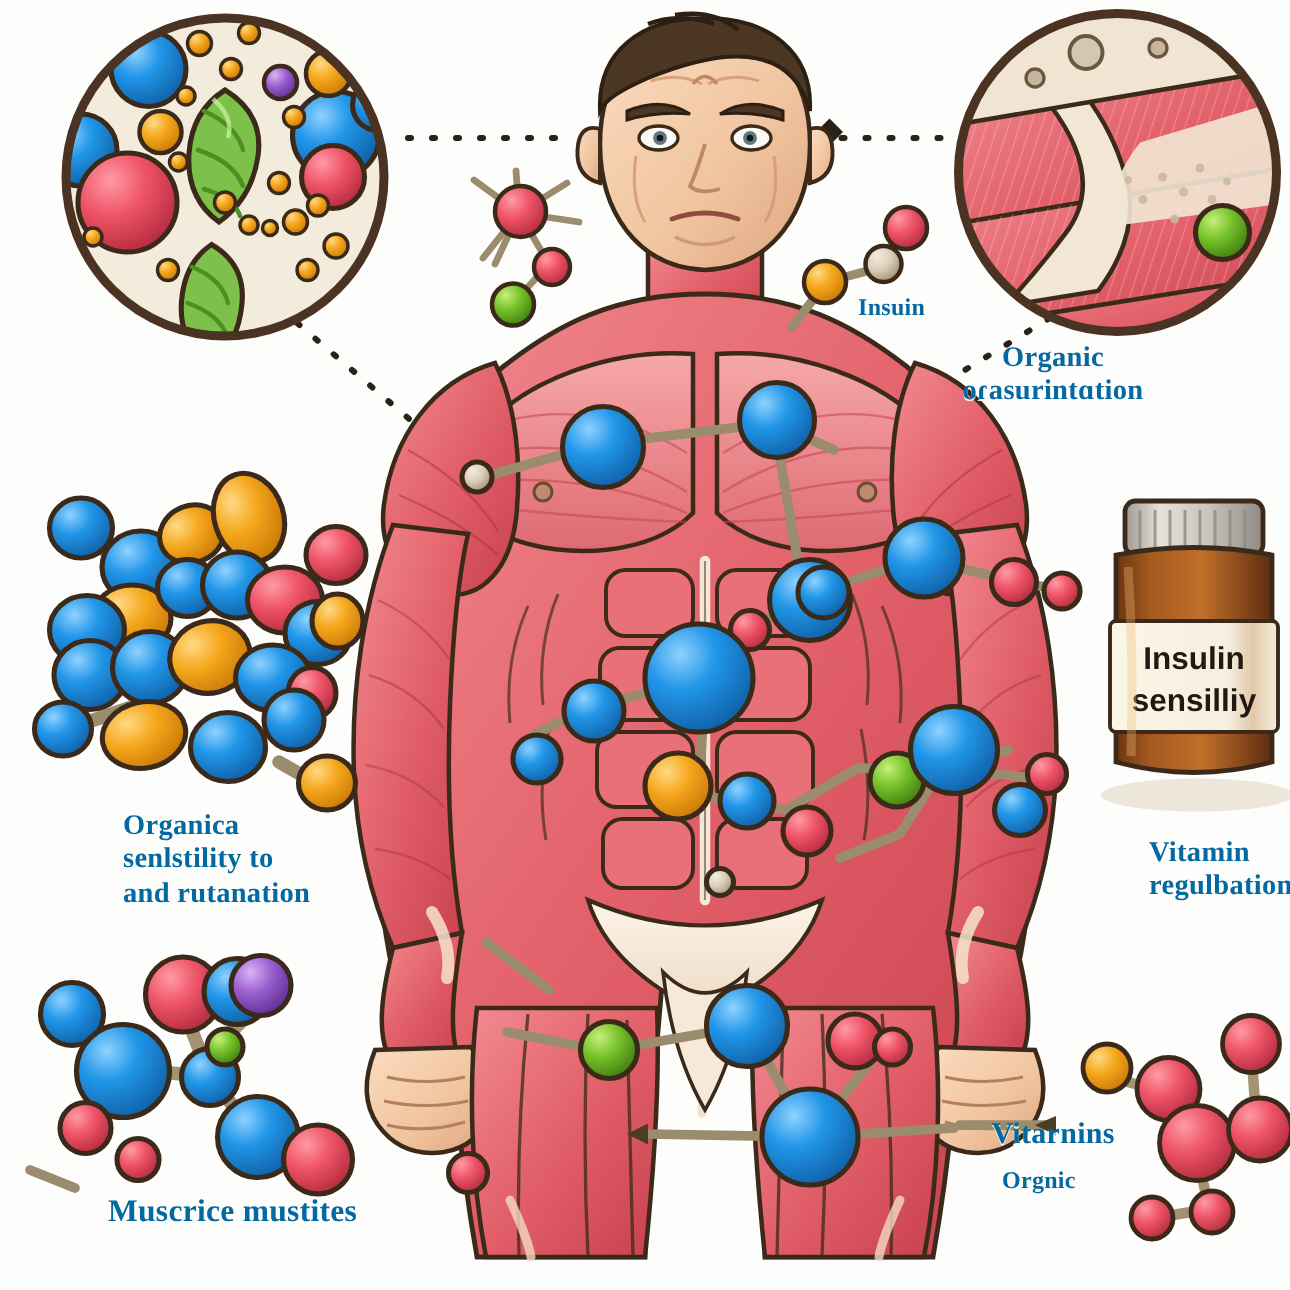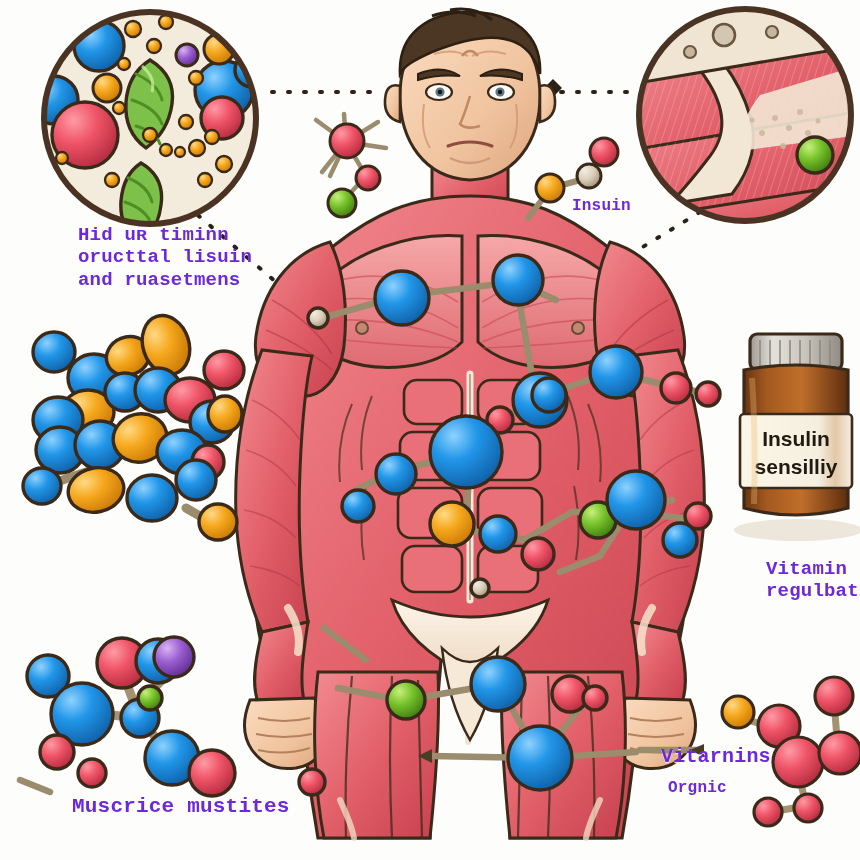--- a/index.html
+++ b/index.html
@@ -12,23 +12,23 @@
   #stage {
     position: relative;
     width: 860px; height: 860px;
     background: #fdfdfb;
     overflow: hidden;
   }
   #art { position: absolute; inset: 0; width: 860px; height: 860px; }
 
   .cap {
     position: absolute;
-    font-family: Liberation Mono, monospace;
+    font-family: Liberation Serif, serif;
     font-weight: 700;
-    color: #6d28d9;
+    color: #0369a1;
     line-height: 1.18;
     letter-spacing: .2px;
     text-shadow: 0 1px 0 rgba(255,255,255,.85);
     white-space: pre-line;
     pointer-events: none;
   }
   .cap.l { text-align: left; }
 
   #cap-cell      { left: 78px;  top: 224px; font-size: 19px; }
   #cap-fiber     { left: 702px; top: 228px; font-size: 19px; text-align:center; transform:translateX(-50%); }
@@ -604,23 +604,25 @@
     </g>
     <path d="M744,370 q52,-10 104,0 L848,508 q-52,14 -104,0 Z" fill="url(#gBottle)" stroke="#3b2a1a" stroke-width="3.2"></path>
     <rect x="740" y="414" width="112" height="74" rx="4" fill="url(#gLabel)" stroke="#3b2a1a" stroke-width="2.6"></rect>
     <text x="796" y="446" text-anchor="middle" font-family="Liberation Sans, sans-serif" font-size="21" font-weight="700" fill="#211a12">Insulin</text>
     <text x="796" y="474" text-anchor="middle" font-family="Liberation Sans, sans-serif" font-size="21" font-weight="700" fill="#211a12">sensilliy</text>
     <path d="M752,378 q4,60 2,126" stroke="#f0b96f" stroke-width="6" fill="none" opacity=".35"></path>
   </g>
 
 </svg>
 
-<div class="cap l" id="cap-cell">Hid uʀ timinn
-oructtal lisuin
-and ruasetmens</div>
+<div class="cap" id="cap-fiber">Organic
+oɾasurintɑtion</div>
+<div class="cap l" id="cap-cluster">Organica
+senlstility to
+and rutanation</div>
 <div class="cap l" id="cap-vitamin">Vitamin
 regulbation</div>
 <div class="cap l" id="cap-bottom-l">Muscrice mustites</div>
 <div class="cap l" id="cap-insulin">Insuin</div>
 <div class="cap l" id="cap-vitamins">Vitarnins</div>
 <div class="cap l" id="cap-organic">Orgnic</div>
 
 </div>
 
 </body></html>

